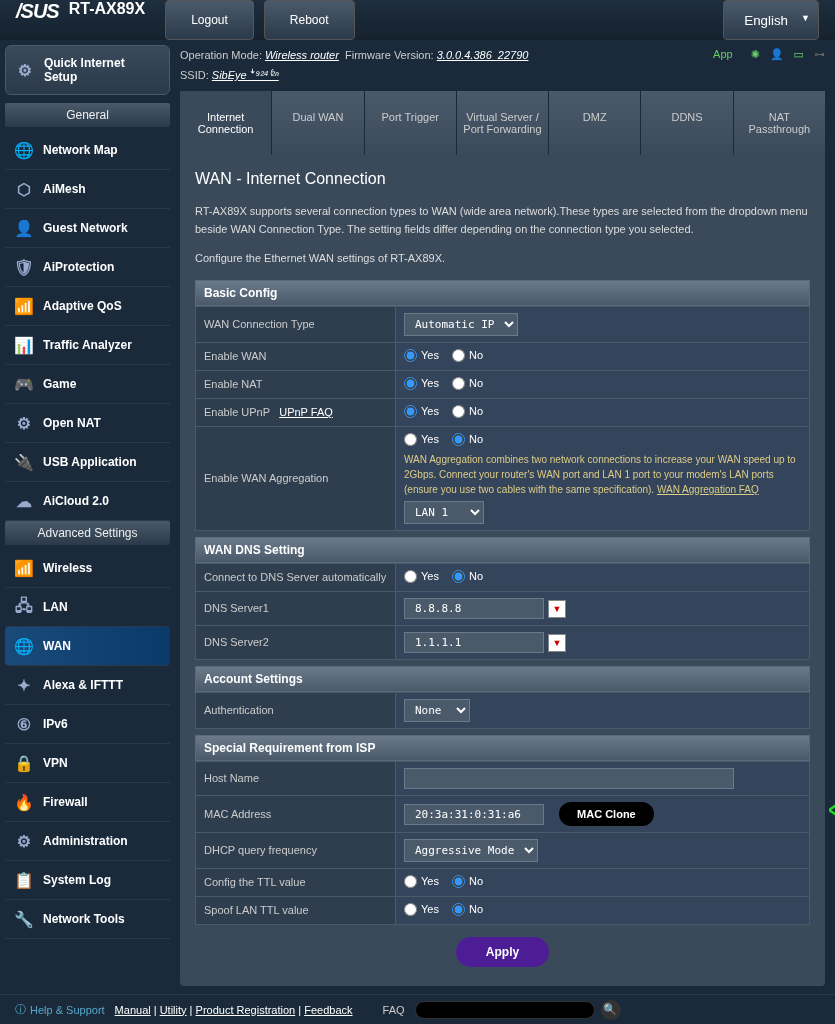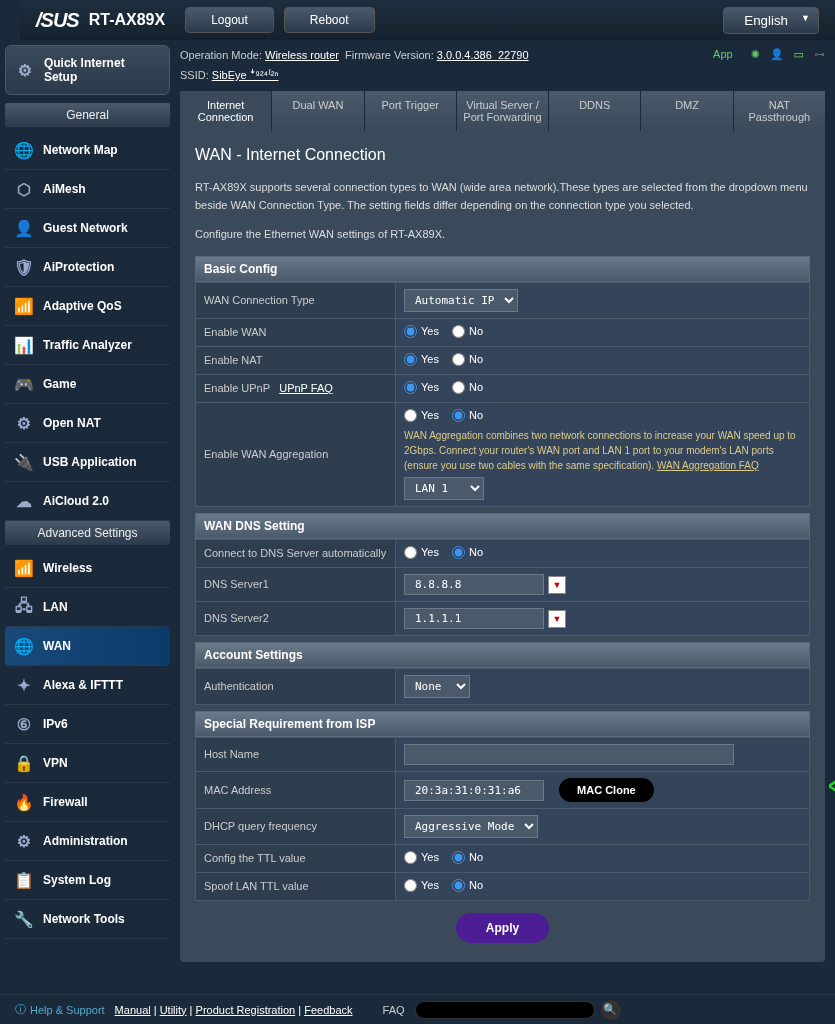--- a/index.html
+++ b/index.html
@@ -7,25 +7,23 @@
   font-family: Arial, sans-serif;
   background: #1a2a3a;
   color: #ccc;
   font-size: 12px;
   width: 835px;
   height: 1024px;
   overflow: hidden;
 }
 .topbar {
   display: flex;
-  align-items: center;
   height: 40px;
   padding: 0 16px;
   background: linear-gradient(#1e2e3e, #15222e);
-  margin-left: 20px;
 }
 .logo {
   font-size: 20px;
   font-weight: bold;
   font-style: italic;
   color: #fff;
   letter-spacing: -1px;
   margin-right: 10px;
 }
 .model {
@@ -111,35 +109,35 @@
   overflow-y: auto;
 }
 .status-line {
   font-size: 11px;
   color: #ccc;
   padding: 3px 0;
   display: flex;
   align-items: center;
   text-align: right;
 }
-.status-line .u { text-decoration: underline; color: #fff; }
+.status-line .u { text-decoration: underline; color: #fff; font-style: italic; }
 .status-icons { margin-left: auto; display: flex; gap: 10px; color: #6c6; }
 .status-icons span { cursor: pointer; }
 .app-label { color: #6c6; font-size: 11px; margin-right: 8px; }
 .tabs {
   display: flex;
   background: #2a3a4a;
   border-radius: 4px 4px 0 0;
   margin-top: 6px;
   border-bottom: none;
 }
 .tab {
   flex: 1;
   text-align: center;
-  padding: 8px 4px;
+  padding: 20px 4px;
   font-size: 11px;
   color: #ccc;
   cursor: pointer;
   border-right: 1px solid #1a2a3a;
   background: linear-gradient(#4a5a6a, #3a4a5a);
 }
 .tab:last-child { border-right: none; }
 .tab.active { background: #3a4a5a; color: #fff; }
 .content {
   background: #3a4a5a;
@@ -383,22 +381,22 @@
     <div class="status-line">
       <span>SSID:</span>&nbsp;
       <span class="u">SibEye ꜜ⁹²⁴⁽²ⁿ</span>
     </div>
 
     <div class="tabs" id="tabs">
         <div class="tab active">Internet Connection</div>
         <div class="tab">Dual WAN</div>
         <div class="tab">Port Trigger</div>
         <div class="tab">Virtual Server / Port Forwarding</div>
+        <div class="tab">DMZ</div>
         <div class="tab">DDNS</div>
-        <div class="tab">DMZ</div>
         <div class="tab">NAT Passthrough</div>
       </div>
 
     <div class="content">
       <div class="page-title">WAN - Internet Connection</div>
       <div class="desc">RT-AX89X supports several connection types to WAN (wide area network).These types are selected from the dropdown menu beside WAN Connection Type. The setting fields differ depending on the connection type you selected.</div>
       <div class="desc">Configure the Ethernet WAN settings of RT-AX89X.</div>
 
       <div class="section-bar">Basic Config</div>
       <table class="form-table">

